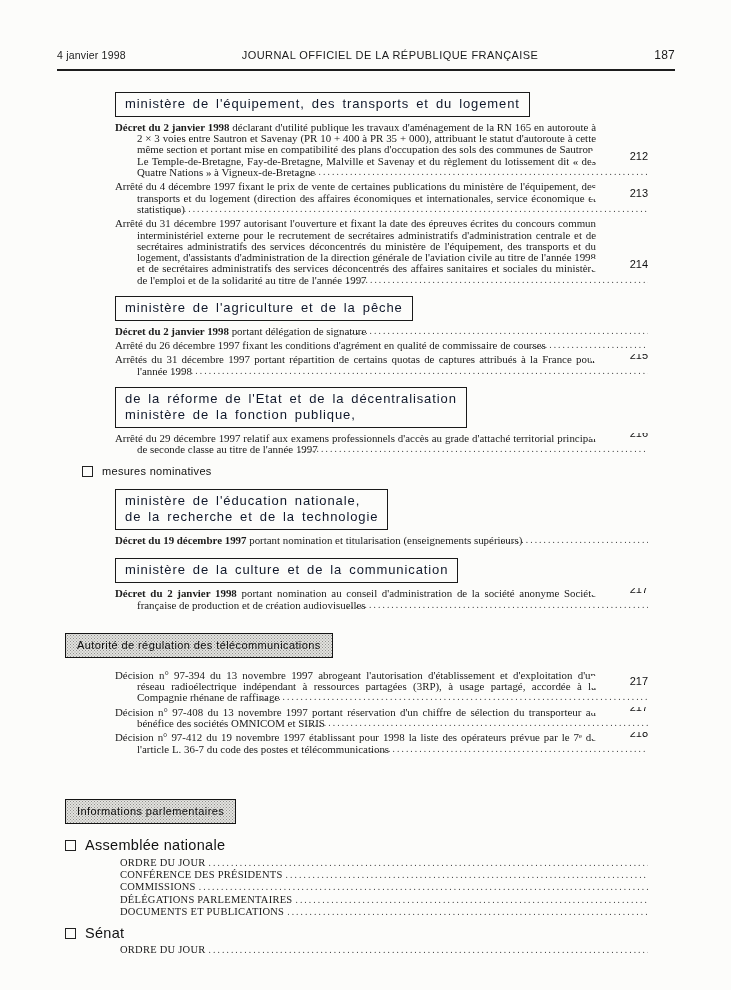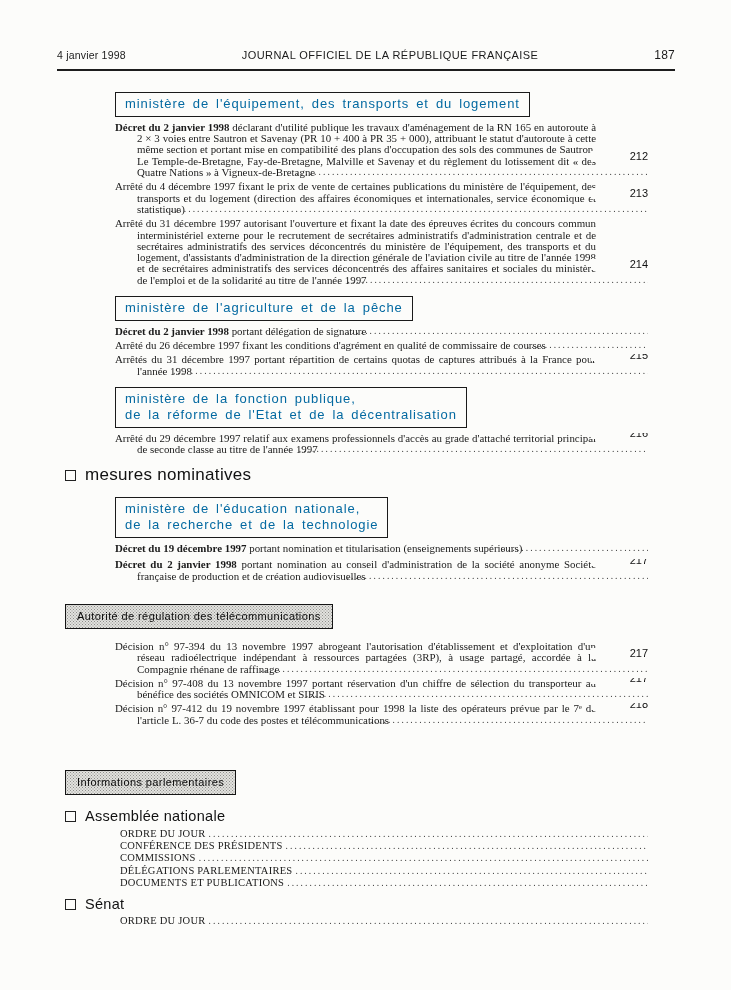--- a/index.html
+++ b/index.html
@@ -26,21 +26,21 @@
 
   
   .mwrap { margin-left: 58px; margin-right: 27px; }
   .mbox {
     display: table;
     border: 1.7px solid #1a1a1a;
     padding: 3px 9px 4px 9px;
     font-family: "Liberation Sans", sans-serif;
     font-size: 13px; line-height: 1.22;
     letter-spacing: .9px; word-spacing: 2.5px;
-    color: #0369a1; background: #fcfcfa;
+    color: #0f172a; background: #fcfcfa;
   }
   .mbox div:empty { display: none; }
   .mt-first { margin-top: 21px; }
   .mt-sec   { margin-top: 10px; }
 
   .entries { margin-top: 5px; }
   .entry {
     position: relative; overflow: hidden;
     padding-right: 52px;
     text-align: justify;
@@ -69,21 +69,21 @@
   .bullet-row {
     display: flex; align-items: center;
     font-family: "Liberation Sans", sans-serif;
     color: #111;
   }
   .sq {
     width: 9px; height: 9px; flex: 0 0 auto;
     border: 1.6px solid #222; background: #fcfcfa;
     margin-right: 9px; margin-top: 1px;
   }
-  .row-mesures { margin: 10px 0 0 8px; font-size: 17px; letter-spacing: .3px; }
+  .row-mesures { margin: 10px 0 0 25px; font-size: 11px; letter-spacing: .3px; }
   .row-chamber { font-size: 14.5px; letter-spacing: .3px; margin-left: 8px; }
   .row-assemblee { margin-top: 13px; }
   .row-senat { margin-top: 7px; }
 
   
   .hbox {
     display: table;
     margin-left: 8px;
     border: 1.8px solid #141414;
     padding: 5px 11px 6px 11px;
@@ -156,22 +156,22 @@
         <div class="etext"><span class="lead"></span> <span>Arrêté du 26 décembre 1997 fixant les conditions d'agrément en qualité de commissaire de courses</span><span class="dots"></span></div>
         <span class="pg">215</span>
       </div>
       <div class="entry">
         <div class="etext"><span class="lead"></span> <span>Arrêtés du 31 décembre 1997 portant répartition de certains quotas de captures attribués à la France pour l'année 1998</span><span class="dots"></span></div>
         <span class="pg">215</span>
       </div>
     </div>
 
     <div class="mbox mt-sec">
+      <div>de la réforme de l'Etat et de la décentralisation</div>
       <div>ministère de la fonction publique,</div>
-      <div>de la réforme de l'Etat et de la décentralisation</div>
     </div>
     <div class="entries">
       <div class="entry">
         <div class="etext"><span class="lead"></span> <span>Arrêté du 29 décembre 1997 relatif aux examens professionnels d'accès au grade d'attaché territorial principal de seconde classe au titre de l'année 1997</span><span class="dots"></span></div>
         <span class="pg">216</span>
       </div>
     </div>
   </div>
 
   <div class="bullet-row row-mesures">
@@ -185,20 +185,24 @@
       <div>ministère de l'éducation nationale,</div>
       <div>de la recherche et de la technologie</div>
     </div>
     <div class="entries">
       <div class="entry">
         <div class="etext"><span class="lead">Décret du 19 décembre 1997</span> <span>portant nomination et titularisation (enseignements supérieurs)</span><span class="dots"></span></div>
         <span class="pg">216</span>
       </div>
     </div>
 
+    <div class="mbox" style="margin-top:12px">
+      <div>ministère de la culture et de la communication</div>
+
+    </div>
     <div class="entries">
       <div class="entry">
         <div class="etext"><span class="lead">Décret du 2 janvier 1998</span> <span>portant nomination au conseil d'administration de la société anonyme Société française de production et de création audiovisuelles</span><span class="dots"></span></div>
         <span class="pg">217</span>
       </div>
     </div>
   </div>
 
   <div class="hbox mt-autorite">
     <span>Autorité de régulation des télécommunications</span>

